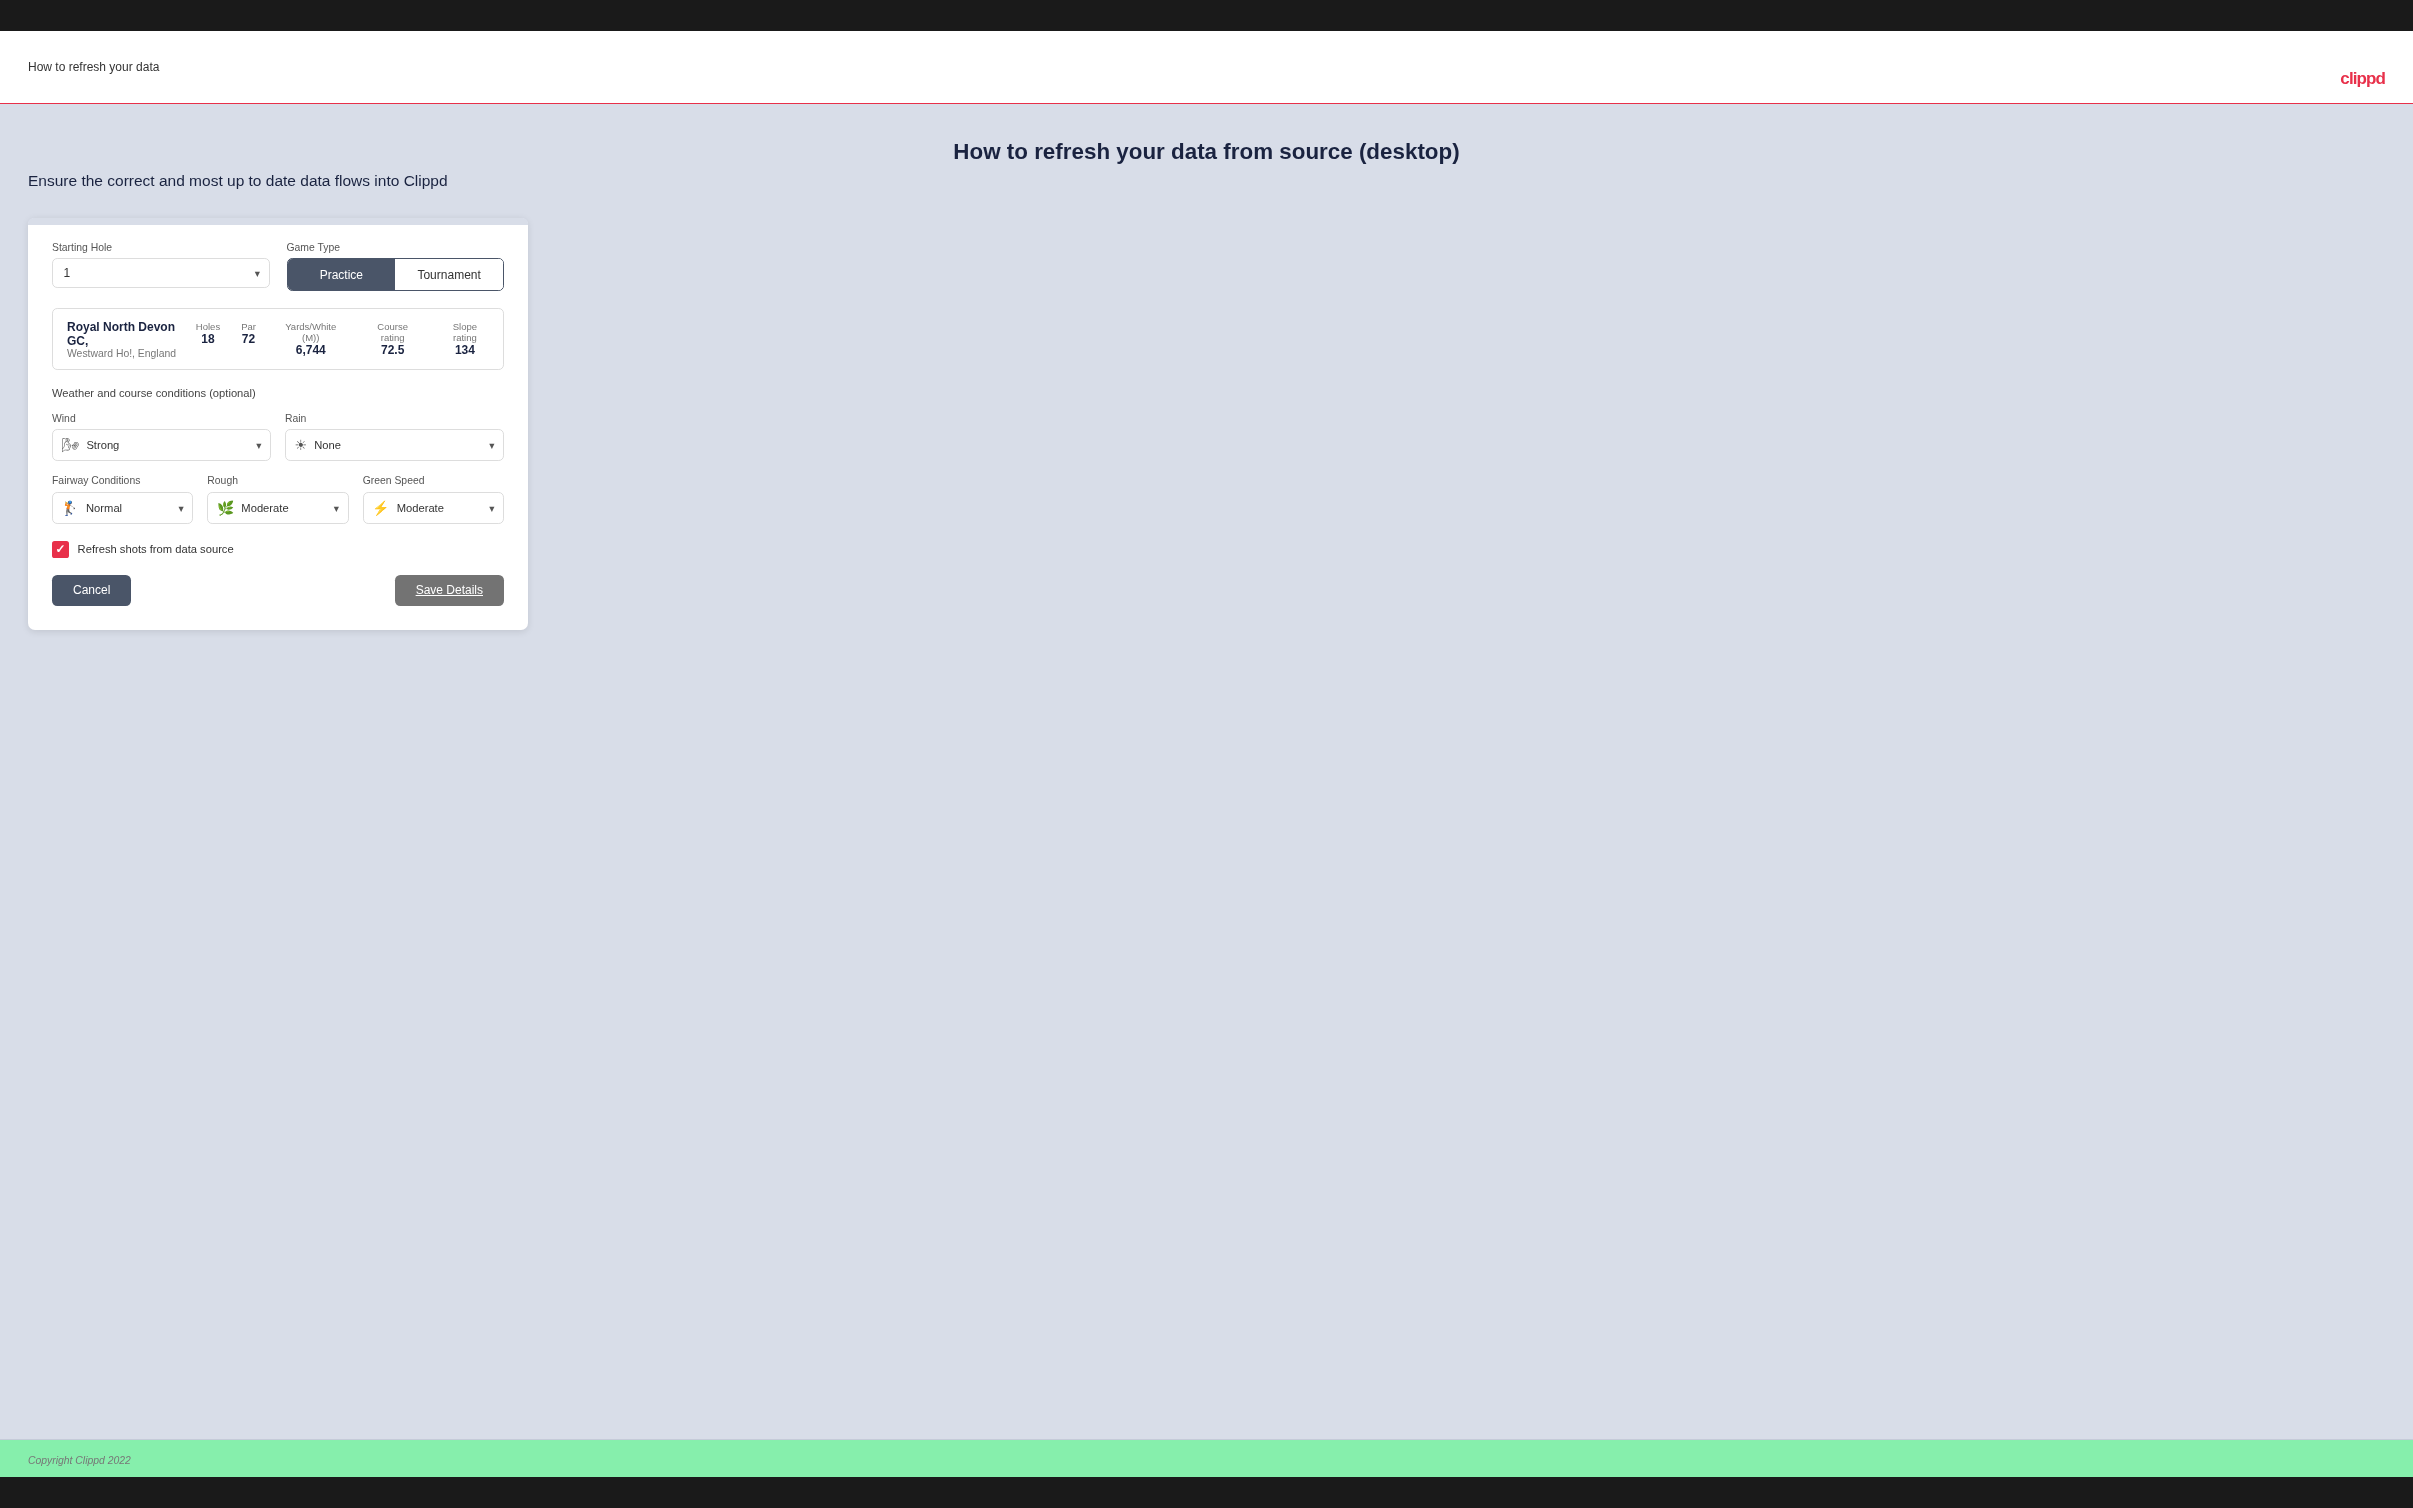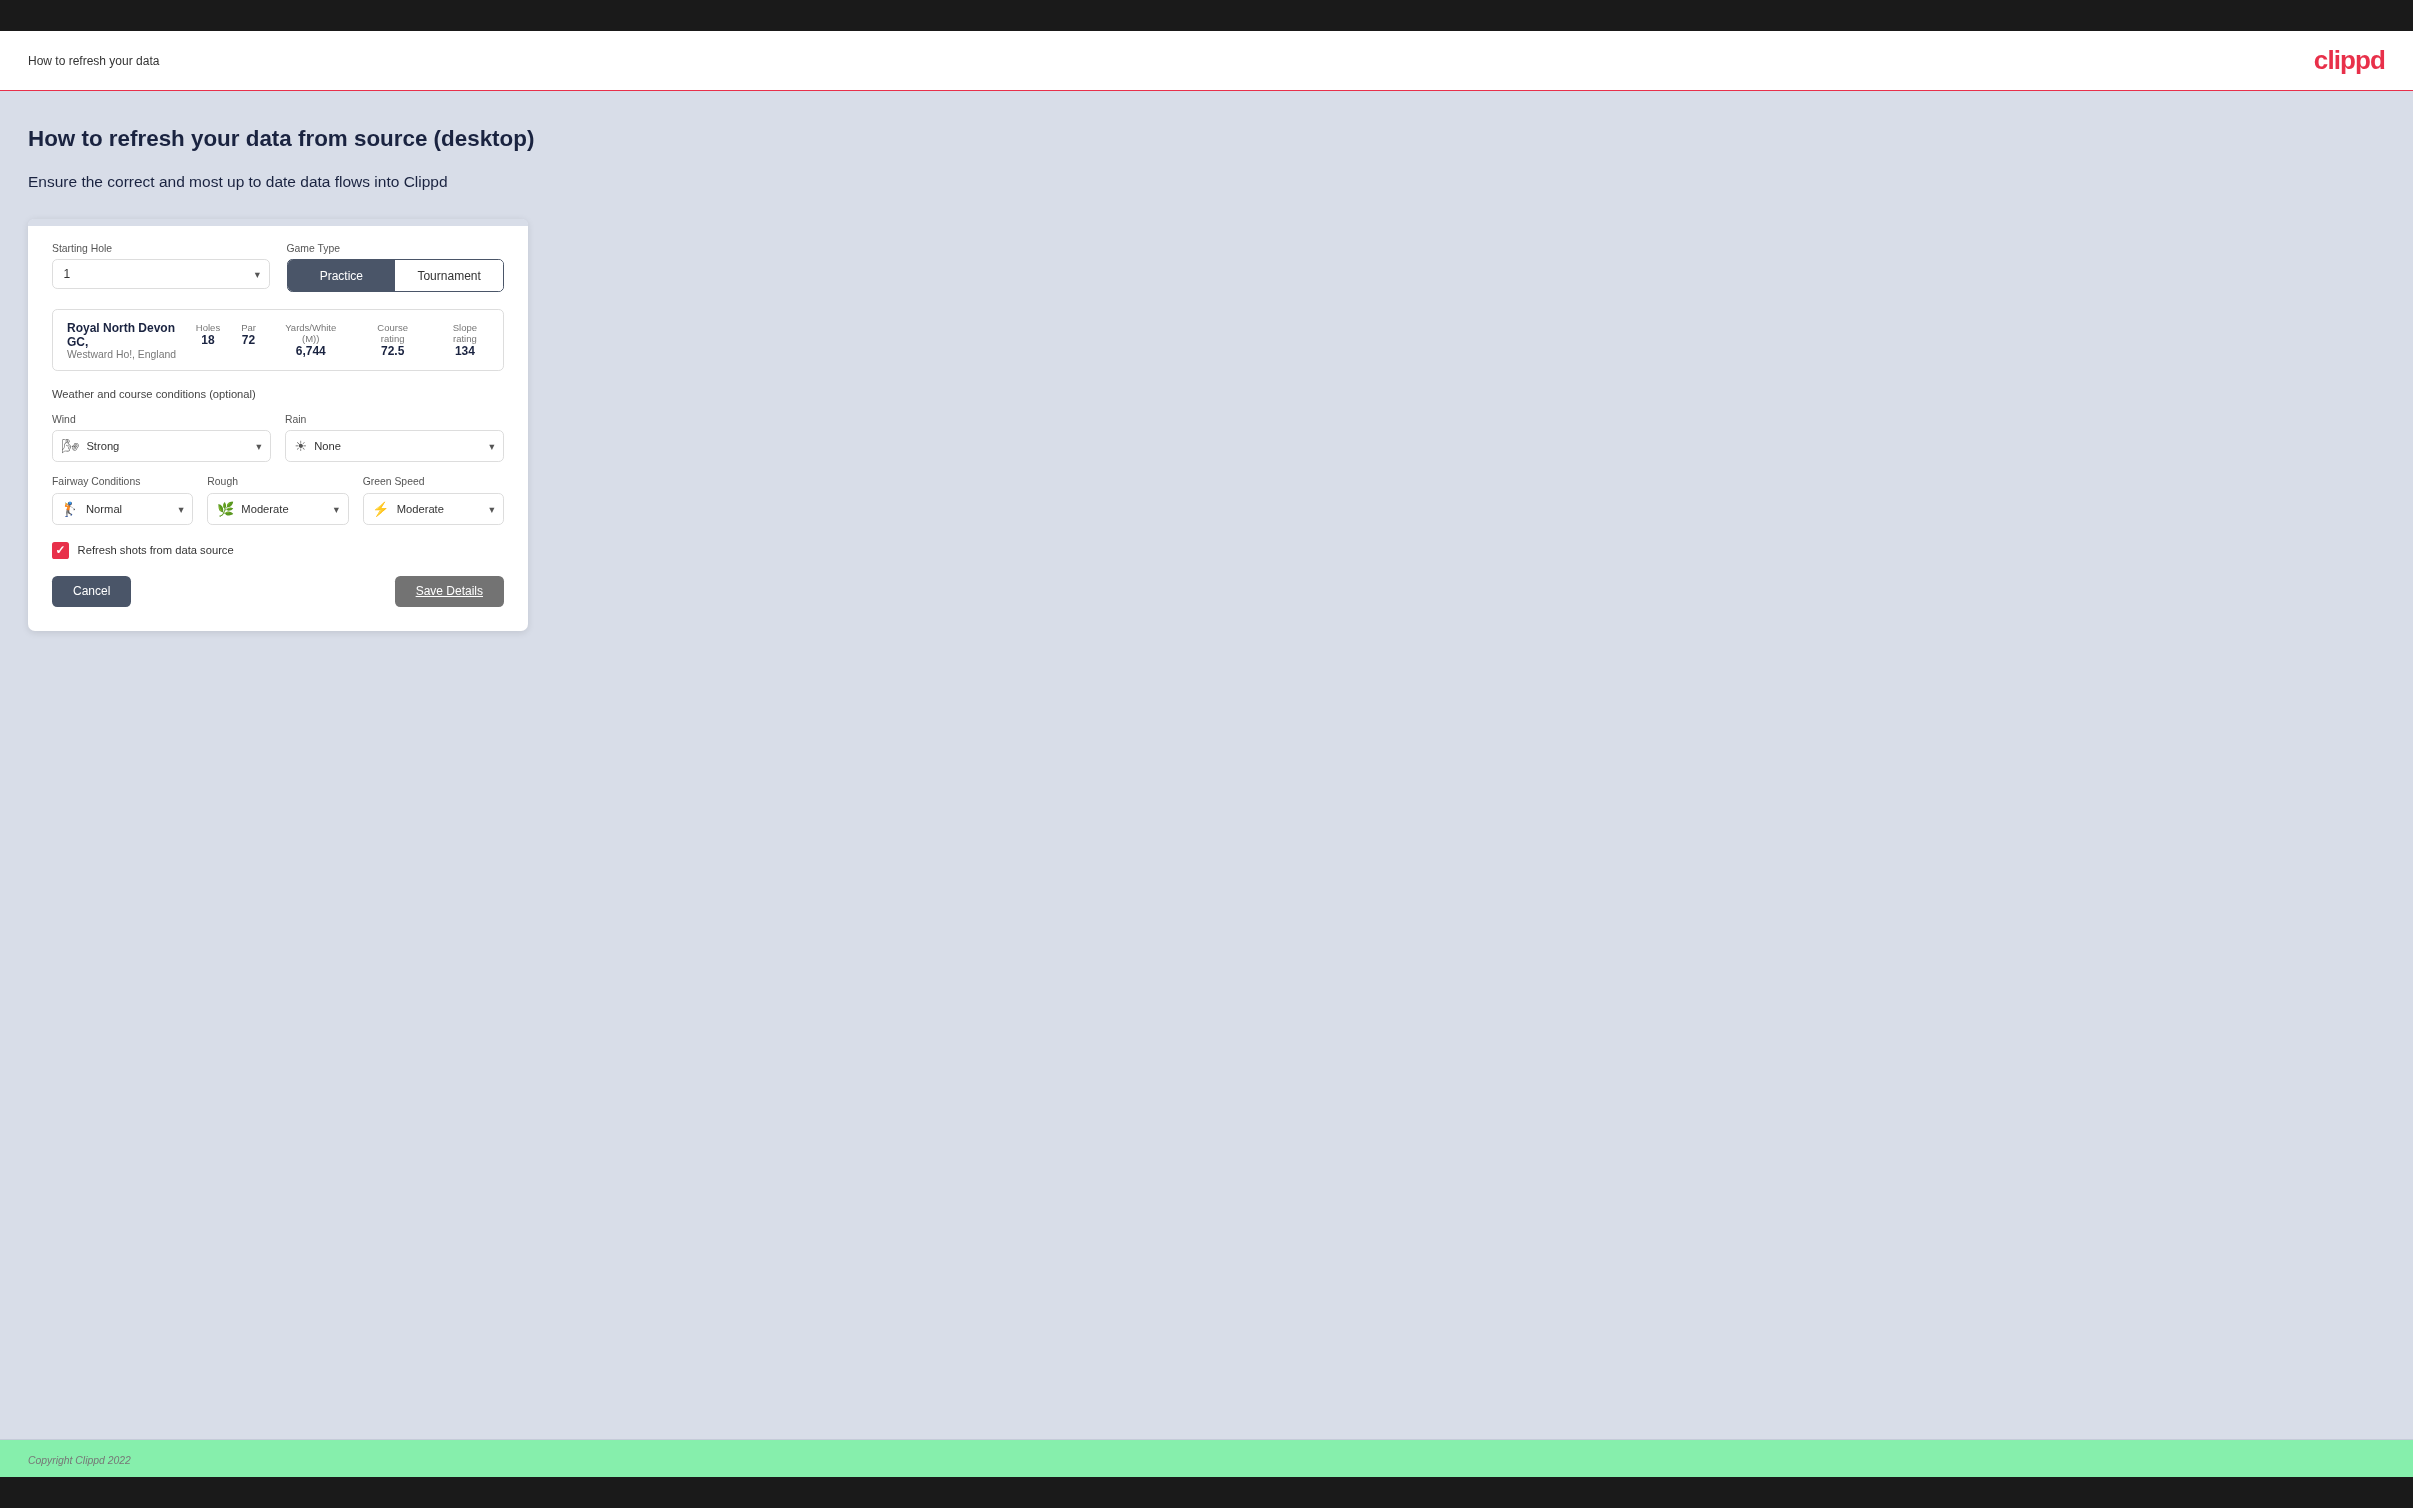--- a/index.html
+++ b/index.html
@@ -22,37 +22,39 @@
       align-items: center;
       justify-content: space-between;
       border-bottom: 1.7px solid #e8304a;
       flex-shrink: 0;
     }
     .header-title {
       font-size: 12px;
       color: #333;
     }
     .logo {
-      font-size: 26px;
+      font-size: 17px;
       font-weight: 700;
       color: #e8304a;
       letter-spacing: -0.9px;
+      margin-top: 24px;
     }
     .main-content {
       background: #d8dde8;
       flex: 1;
       padding: 35px 28px 28px;
       display: flex;
       flex-direction: column;
     }
     .page-title {
       font-size: 22.4px;
       font-weight: 700;
       color: #1a2340;
-      margin-bottom: 21px;
+      margin-bottom: 7px;
+      text-align: center;
     }
     .page-subtitle {
       font-size: 15.5px;
       color: #1a2340;
       margin-bottom: 28px;
     }
     .content-area {
       display: flex;
       gap: 35px;
       align-items: flex-start;

